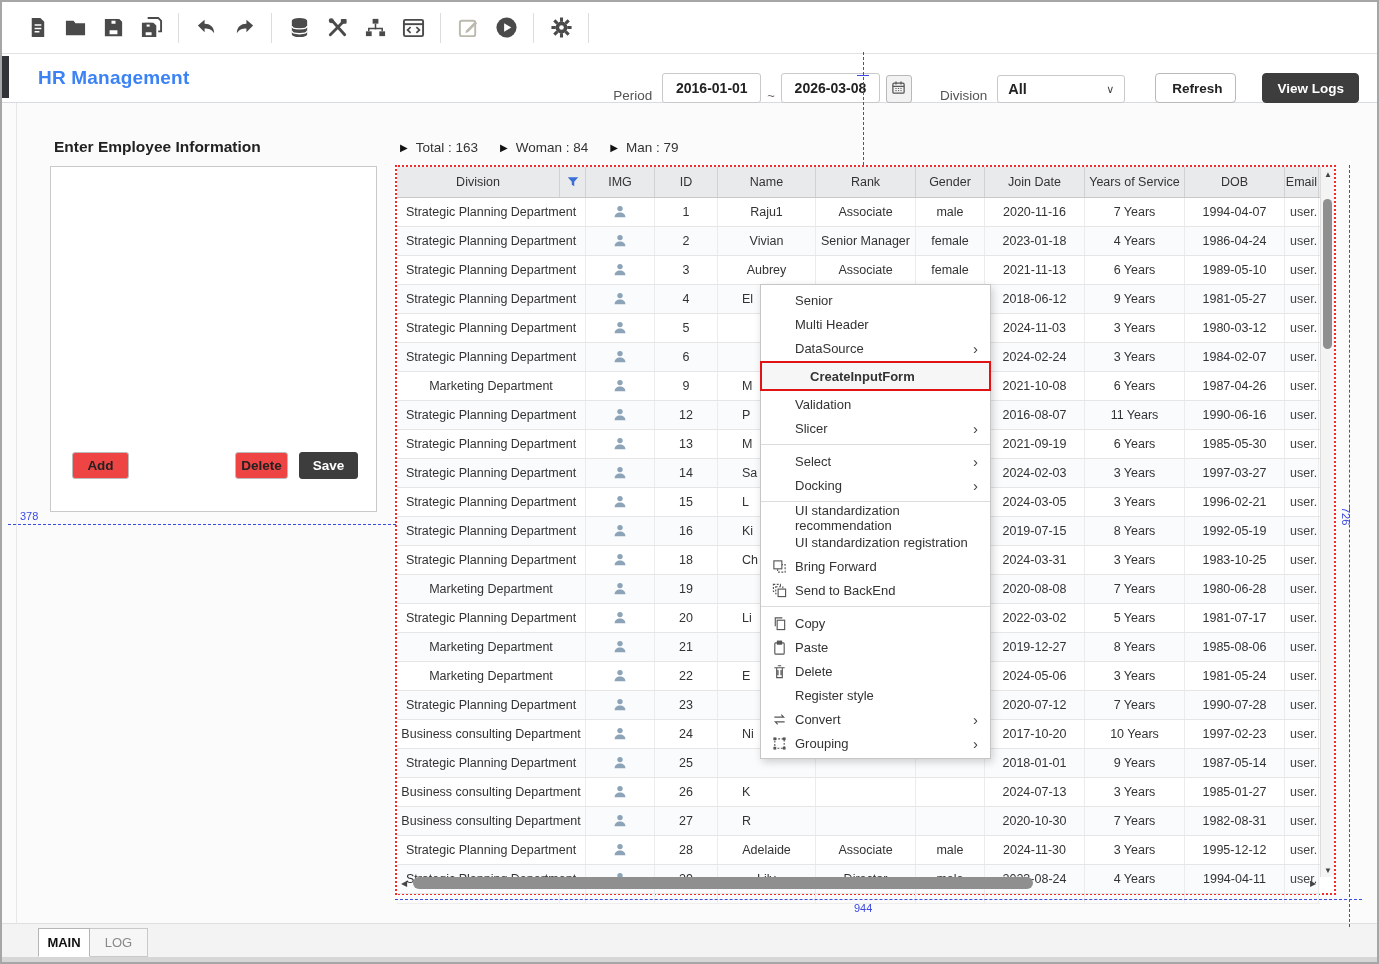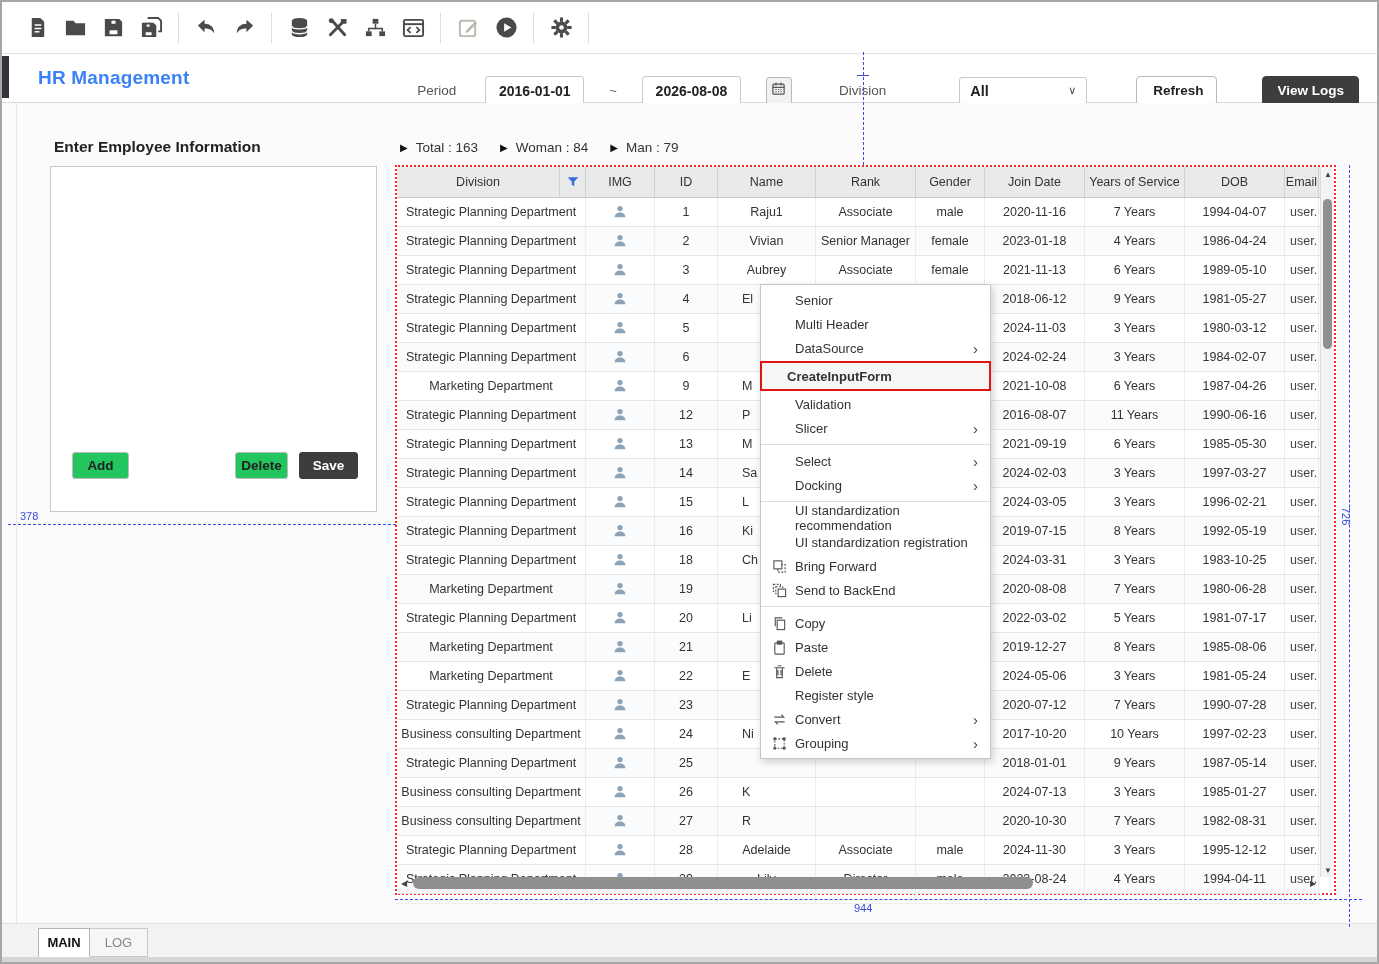--- a/index.html
+++ b/index.html
@@ -7,39 +7,39 @@
   
   .toolbar{position:absolute;left:0;top:0;right:0;height:52px;background:#fff;border-bottom:1px solid #e2e2e2;display:flex;align-items:center;padding-left:16px;box-sizing:border-box;}
   .tb-icon{width:26px;height:26px;margin:0 6px;display:flex;align-items:center;justify-content:center;color:#4a4a4a;cursor:pointer;}
   .tb-icon svg{width:23px;height:23px;}
   .tb-icon.disabled{color:#babaad;}
   .tb-div{width:1px;height:30px;background:#ddd;margin:0 8px;}
   
   .headerband{position:absolute;left:0;top:52px;right:0;height:49px;background:#fff;border-bottom:1px solid #d8dce2;display:flex;align-items:center;box-sizing:border-box;}
   .accent{position:absolute;left:0;top:54px;width:7px;height:42px;background:#33343a;}
   .page-title{margin-left:36px;font-size:19px;font-weight:bold;color:#3b82f6;letter-spacing:.2px;}
-  .hdr-right{position:absolute;right:18px;top:12px;height:49px;display:flex;align-items:center;gap:19px;}
+  .hdr-right{position:absolute;right:18px;top:0;height:49px;display:flex;align-items:flex-end;}
   .hdr-label{font-size:13.5px;color:#555;margin-right:10px;}
   .date-input{width:97px;height:28px;border:1px solid #c9c9c9;border-radius:3px;display:flex;align-items:center;justify-content:center;font-size:14px;font-weight:bold;color:#222;background:#fff;}
   .tilde{margin:0 6px;color:#666;font-size:13px;}
   .cal-btn{width:24px;height:26px;margin-left:6px;border:1px solid #b9b9b9;border-radius:3px;background:#f2f2f2;display:flex;align-items:center;justify-content:center;color:#555;cursor:pointer;}
   .cal-btn svg{width:15px;height:15px;}
-  .select{width:128px;height:28px;border:1px solid #c9c9c9;border-radius:3px;background:#fff;display:flex;align-items:center;font-size:14.5px;font-weight:bold;color:#222;padding:0 10px;box-sizing:border-box;justify-content:space-between;cursor:pointer;margin-left:44px;}
+  .select{width:128px;height:28px;border:1px solid #c9c9c9;border-radius:3px;background:#fff;display:flex;align-items:center;font-size:14.5px;font-weight:bold;color:#222;padding:0 10px;box-sizing:border-box;justify-content:space-between;cursor:pointer;}
   .select .chev{font-size:11px;color:#444;font-weight:normal;}
   .btn{height:30px;border-radius:4px;font-size:13.5px;font-weight:bold;display:flex;align-items:center;justify-content:center;cursor:pointer;box-sizing:border-box;}
   .btn-light{background:#fff;border:1px solid #b9b9b9;color:#222;padding:0 13px;}
   .btn-dark{background:#3d3d3d;border:1px solid #3d3d3d;color:#fff;padding:0 14px;}
   .mleft28{margin-left:28px;} .mleft30{margin-left:30px;padding-left:16px;} .mleft12{margin-left:26px;}
   
   .main{position:absolute;left:0;top:101px;right:0;bottom:38px;background:#fbfbfc;}
   .leftline{position:absolute;left:14px;top:101px;bottom:38px;width:1px;background:#e7e7e7;}
   .panel-title{position:absolute;left:52px;top:136px;font-size:15.5px;font-weight:bold;color:#222;}
   .input-card{position:absolute;left:48px;top:164px;width:327px;height:346px;background:#fff;border:1px solid #c9c9c9;box-sizing:border-box;}
   .card-btn{position:absolute;height:27px;border-radius:3px;font-size:13.5px;font-weight:bold;display:flex;align-items:center;justify-content:center;cursor:pointer;box-sizing:border-box;}
-  .card-btn.light{background:#22c55e;border:1px solid #bcbcbc;color:#222;}
+  .card-btn.light{background:#ef4444;border:1px solid #bcbcbc;color:#222;}
   .card-btn.dark{background:#3d3d3d;border:1px solid #3d3d3d;color:#fff;}
   #btn-add{left:21px;bottom:32px;width:57px;}
   #btn-del{left:184px;bottom:32px;width:53px;}
   #btn-save{left:248px;bottom:32px;width:59px;}
   
   .stats{position:absolute;left:398px;top:138px;display:flex;align-items:center;font-size:13.5px;color:#333;}
   .stat{display:flex;align-items:center;margin-right:22px;}
   .stat .tri{font-size:10px;color:#111;margin-right:8px;}
   
   .grid-wrap{position:absolute;left:393px;top:163px;width:941px;height:730px;background:#fff;border:2px dotted #f42a2a;box-sizing:border-box;}
@@ -60,21 +60,21 @@
   .vthumb{position:absolute;left:2px;width:9px;border-radius:5px;background:#8f8f8f;top:32px;height:150px;cursor:pointer;}
   .hscroll{position:absolute;left:0;right:14px;bottom:2px;height:16px;}
   .hscroll .arr{position:absolute;top:1px;width:14px;height:14px;display:flex;align-items:center;justify-content:center;font-size:8px;color:#444;cursor:pointer;}
   .hthumb{position:absolute;left:16px;width:620px;top:2px;height:12px;border-radius:6px;background:#8f8f8f;cursor:pointer;}
   
   .ctx{position:absolute;left:758px;top:282px;width:231px;background:#fff;border:1px solid #c6c6c6;box-shadow:2px 3px 8px rgba(0,0,0,.18);z-index:60;padding:3px 0;box-sizing:border-box;}
   .ctx-item{height:24px;display:flex;align-items:center;font-size:13px;color:#333;position:relative;padding-left:34px;cursor:pointer;}
   .ctx-item .mi{position:absolute;left:10px;width:16px;height:16px;color:#555;display:flex;align-items:center;justify-content:center;}
   .ctx-item .mi svg{width:15px;height:15px;}
   .ctx-item .arrow{position:absolute;right:12px;font-size:15px;color:#444;line-height:1;}
-  .ctx-item.hl{height:26px;border:2px solid #e01414;background:#f6f6f6;font-weight:bold;margin:1px -1px;padding-left:25px;}
+  .ctx-item.hl{height:26px;border:2px solid #e01414;background:#f6f6f6;font-weight:bold;margin:1px -1px;padding-left:48px;}
   .ctx-sep{border-top:1px solid #dcdcdc;margin:4px 0;}
   
   .guide{position:absolute;z-index:40;pointer-events:none;}
   .gv{border-left:1px dashed #3b4ae0;width:0;}
   .gh{border-top:1px dashed #3b4ae0;height:0;}
   .glabel{position:absolute;color:#3b4ae0;font-size:11px;z-index:41;pointer-events:none;}
   .glabel.vert{writing-mode:vertical-rl;}
   
   .bottombar{position:absolute;left:0;right:0;bottom:0;height:38px;background:#f3f3f3;border-top:1px solid #e0e0e0;}
   .bottomedge{position:absolute;left:0;right:0;bottom:0;height:5px;background:#d6d6d6;}
@@ -179,21 +179,21 @@
       </div>
       <div class="tb-div"></div>
     </div>
 
   <div class="headerband">
     <div class="page-title">HR Management</div>
     <div class="hdr-right">
       <span class="hdr-label">Period</span>
       <div class="date-input">2016-01-01</div>
       <span class="tilde">~</span>
-      <div class="date-input">2026-08-08</div>
+      <div class="date-input">2026-03-08</div>
       <div class="cal-btn">
         <span><svg viewBox="0 0 24 24" fill="none" stroke="currentColor" stroke-width="2">
               <rect x="3" y="5" width="18" height="16" rx="2"></rect>
               <path d="M3 10h18M8 2.5V7M16 2.5V7"></path>
               <path d="M7 13.5h2M11 13.5h2M15 13.5h2M7 17h2M11 17h2M15 17h2" stroke-width="1.6"></path>
             </svg></span>
       </div>
       <span class="hdr-label mleft28">Division</span>
       <div class="select">
         <span>All</span>

